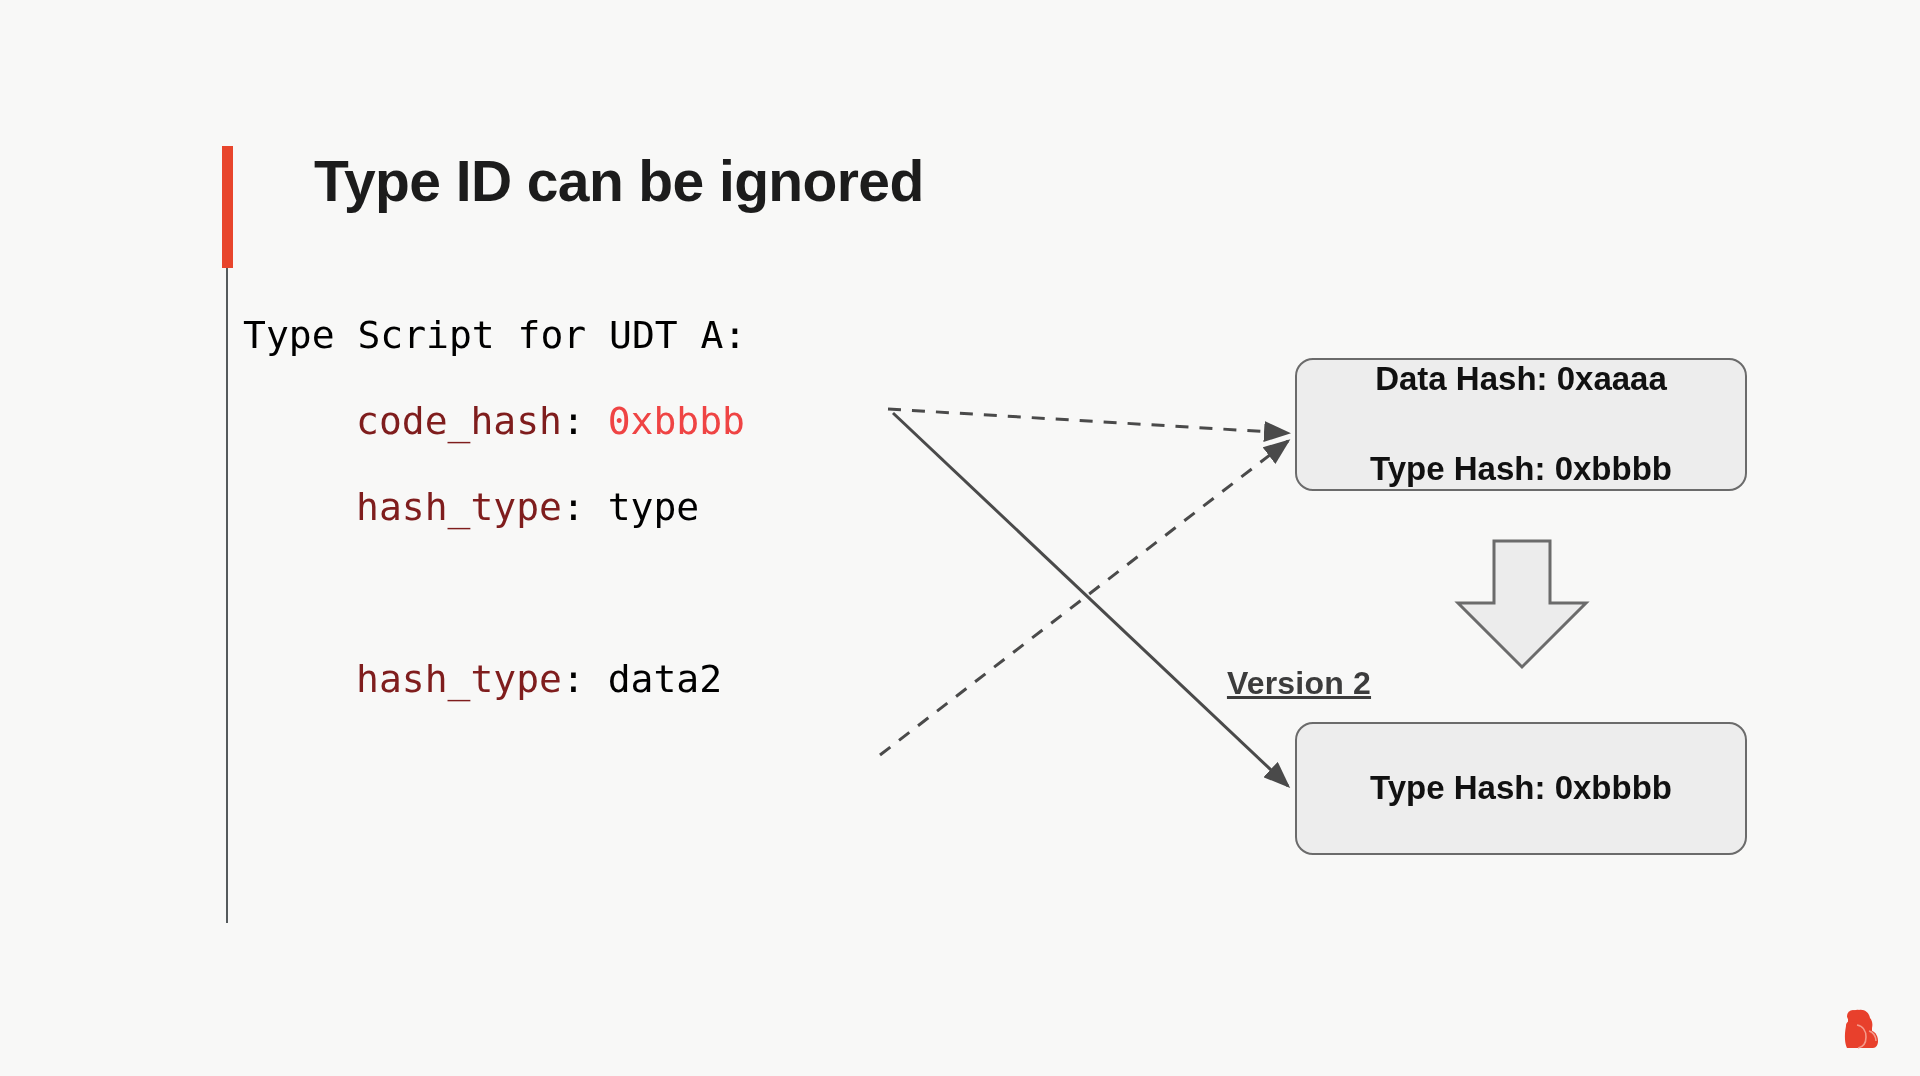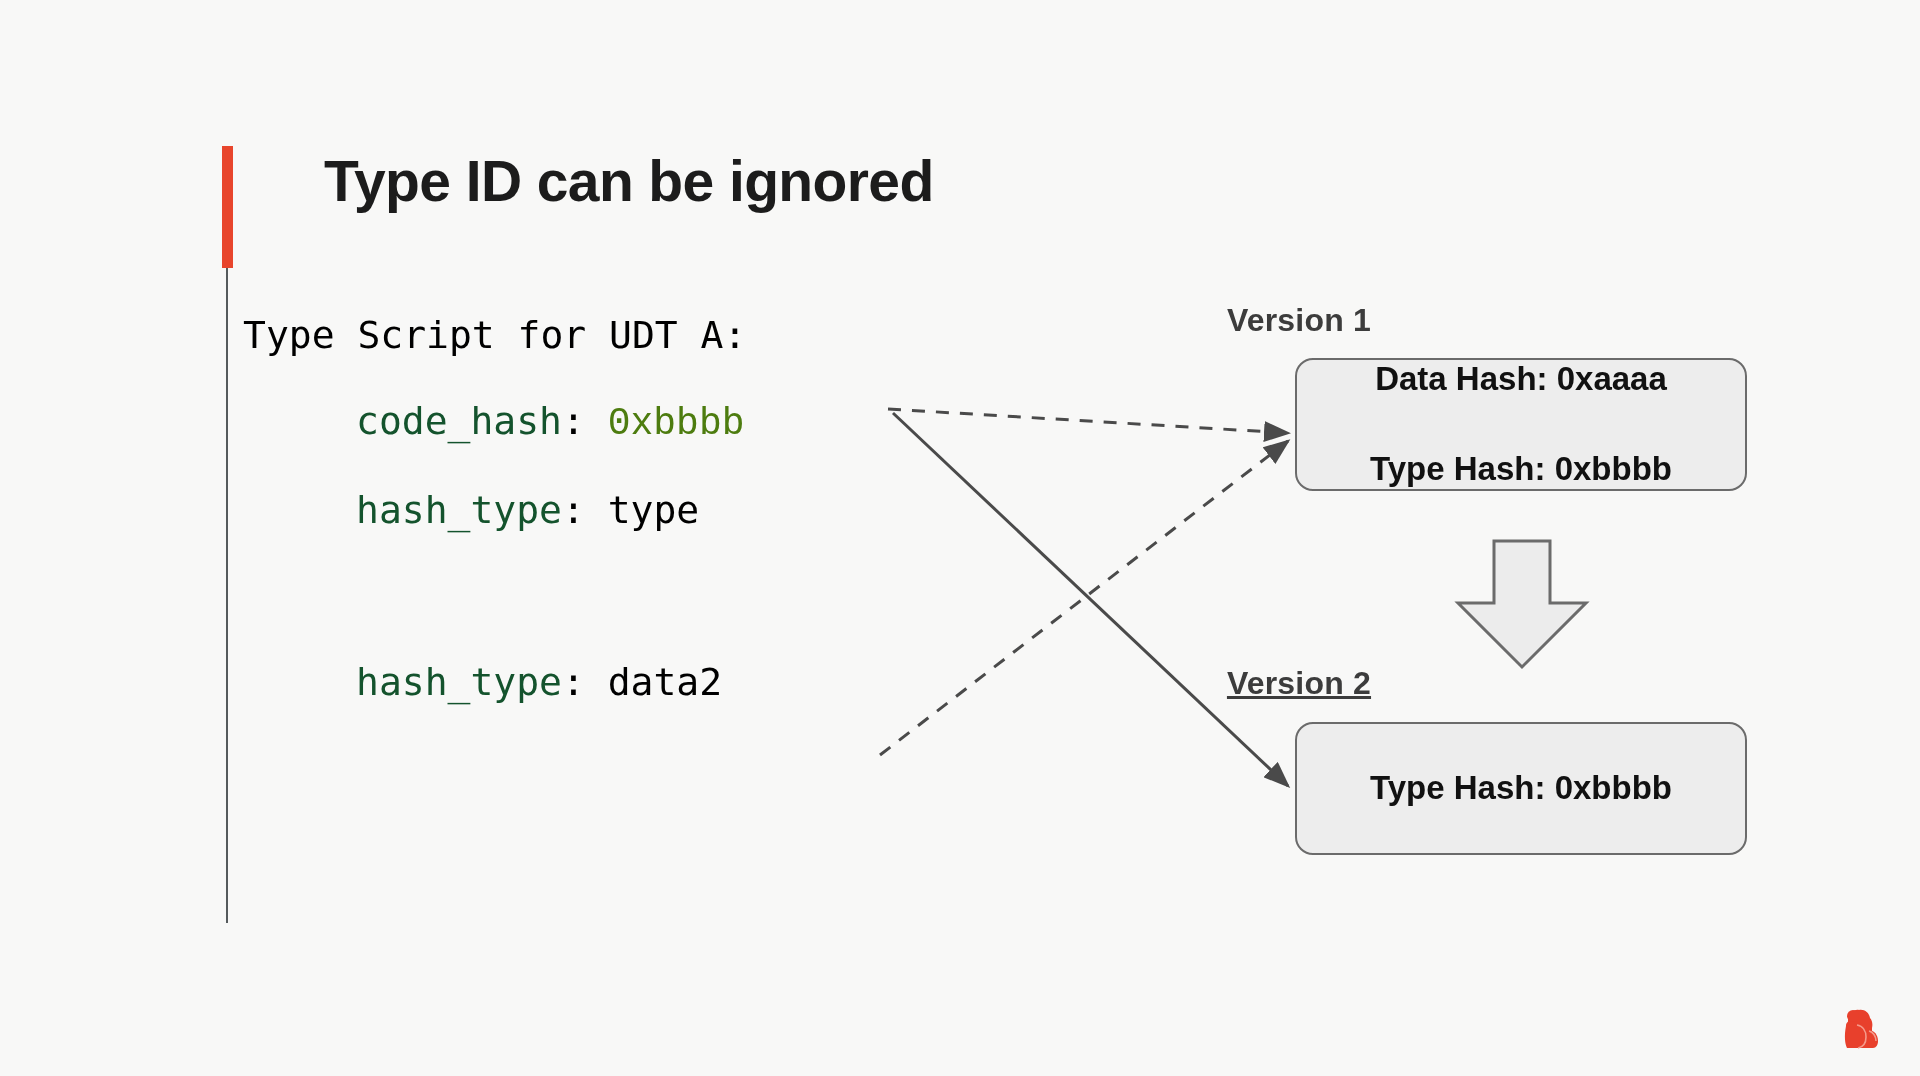--- a/index.html
+++ b/index.html
@@ -32,21 +32,21 @@
     left: 226px;
     top: 268px;
     width: 2px;
     height: 655px;
     background: #555a5c;
   }
 
   
   #page-title {
     position: absolute;
-    left: 324px;
+    left: 314px;
     top: 148px;
     font-size: 57px;
     font-weight: 700;
     letter-spacing: -0.6px;
     color: #1c1c1c;
     white-space: nowrap;
   }
 
   
   #code-column {
@@ -62,22 +62,22 @@
   .code-line {
     white-space: pre;
   }
   .code-line.indent {
     padding-left: 113px;
   }
   .code-line.spacer {
     height: 86px;
   }
   .tok-plain { color: #000000; }
-  .tok-key   { color: #14532d; }
-  .tok-hex   { color: #4d7c0f; font-family: Liberation Mono, monospace; }
+  .tok-key   { color: #7f1d1d; }
+  .tok-hex   { color: #ef4444; }
 
   
   .version-label {
     position: absolute;
     font-size: 32px;
     font-weight: 600;
     color: #3c3c3c;
     text-align: center;
     width: 460px;
     letter-spacing: 0.2px;
@@ -163,21 +163,20 @@
 
     <line x1="888" y1="409" x2="1288" y2="433" stroke="#4a4a4a" stroke-width="3" stroke-dasharray="13 11" marker-end="url(#arrowhead)"></line>
 
     <line x1="893" y1="413" x2="1288" y2="786" stroke="#4a4a4a" stroke-width="3" marker-end="url(#arrowhead)"></line>
 
     <line x1="880" y1="755" x2="1288" y2="441" stroke="#4a4a4a" stroke-width="3" stroke-dasharray="13 11" marker-end="url(#arrowhead)"></line>
 
     <polygon points="1494,541 1550,541 1550,603 1586,603 1522,667 1458,603 1494,603" fill="#ececec" stroke="#6b6b6b" stroke-width="3" stroke-linejoin="miter"></polygon>
   </svg>
 
-  <div class="version-label" id="version1-label">Version 1</div>
   <div class="version-box" id="version1-box">
     <div class="box-line">Data Hash: 0xaaaa</div>
     <div class="box-line">Type Hash: 0xbbbb</div>
   </div>
 
   <div class="version-label" id="version2-label">Version 2</div>
   <div class="version-box" id="version2-box">
     <div class="box-line">Type Hash: 0xbbbb</div>
   </div>
 

